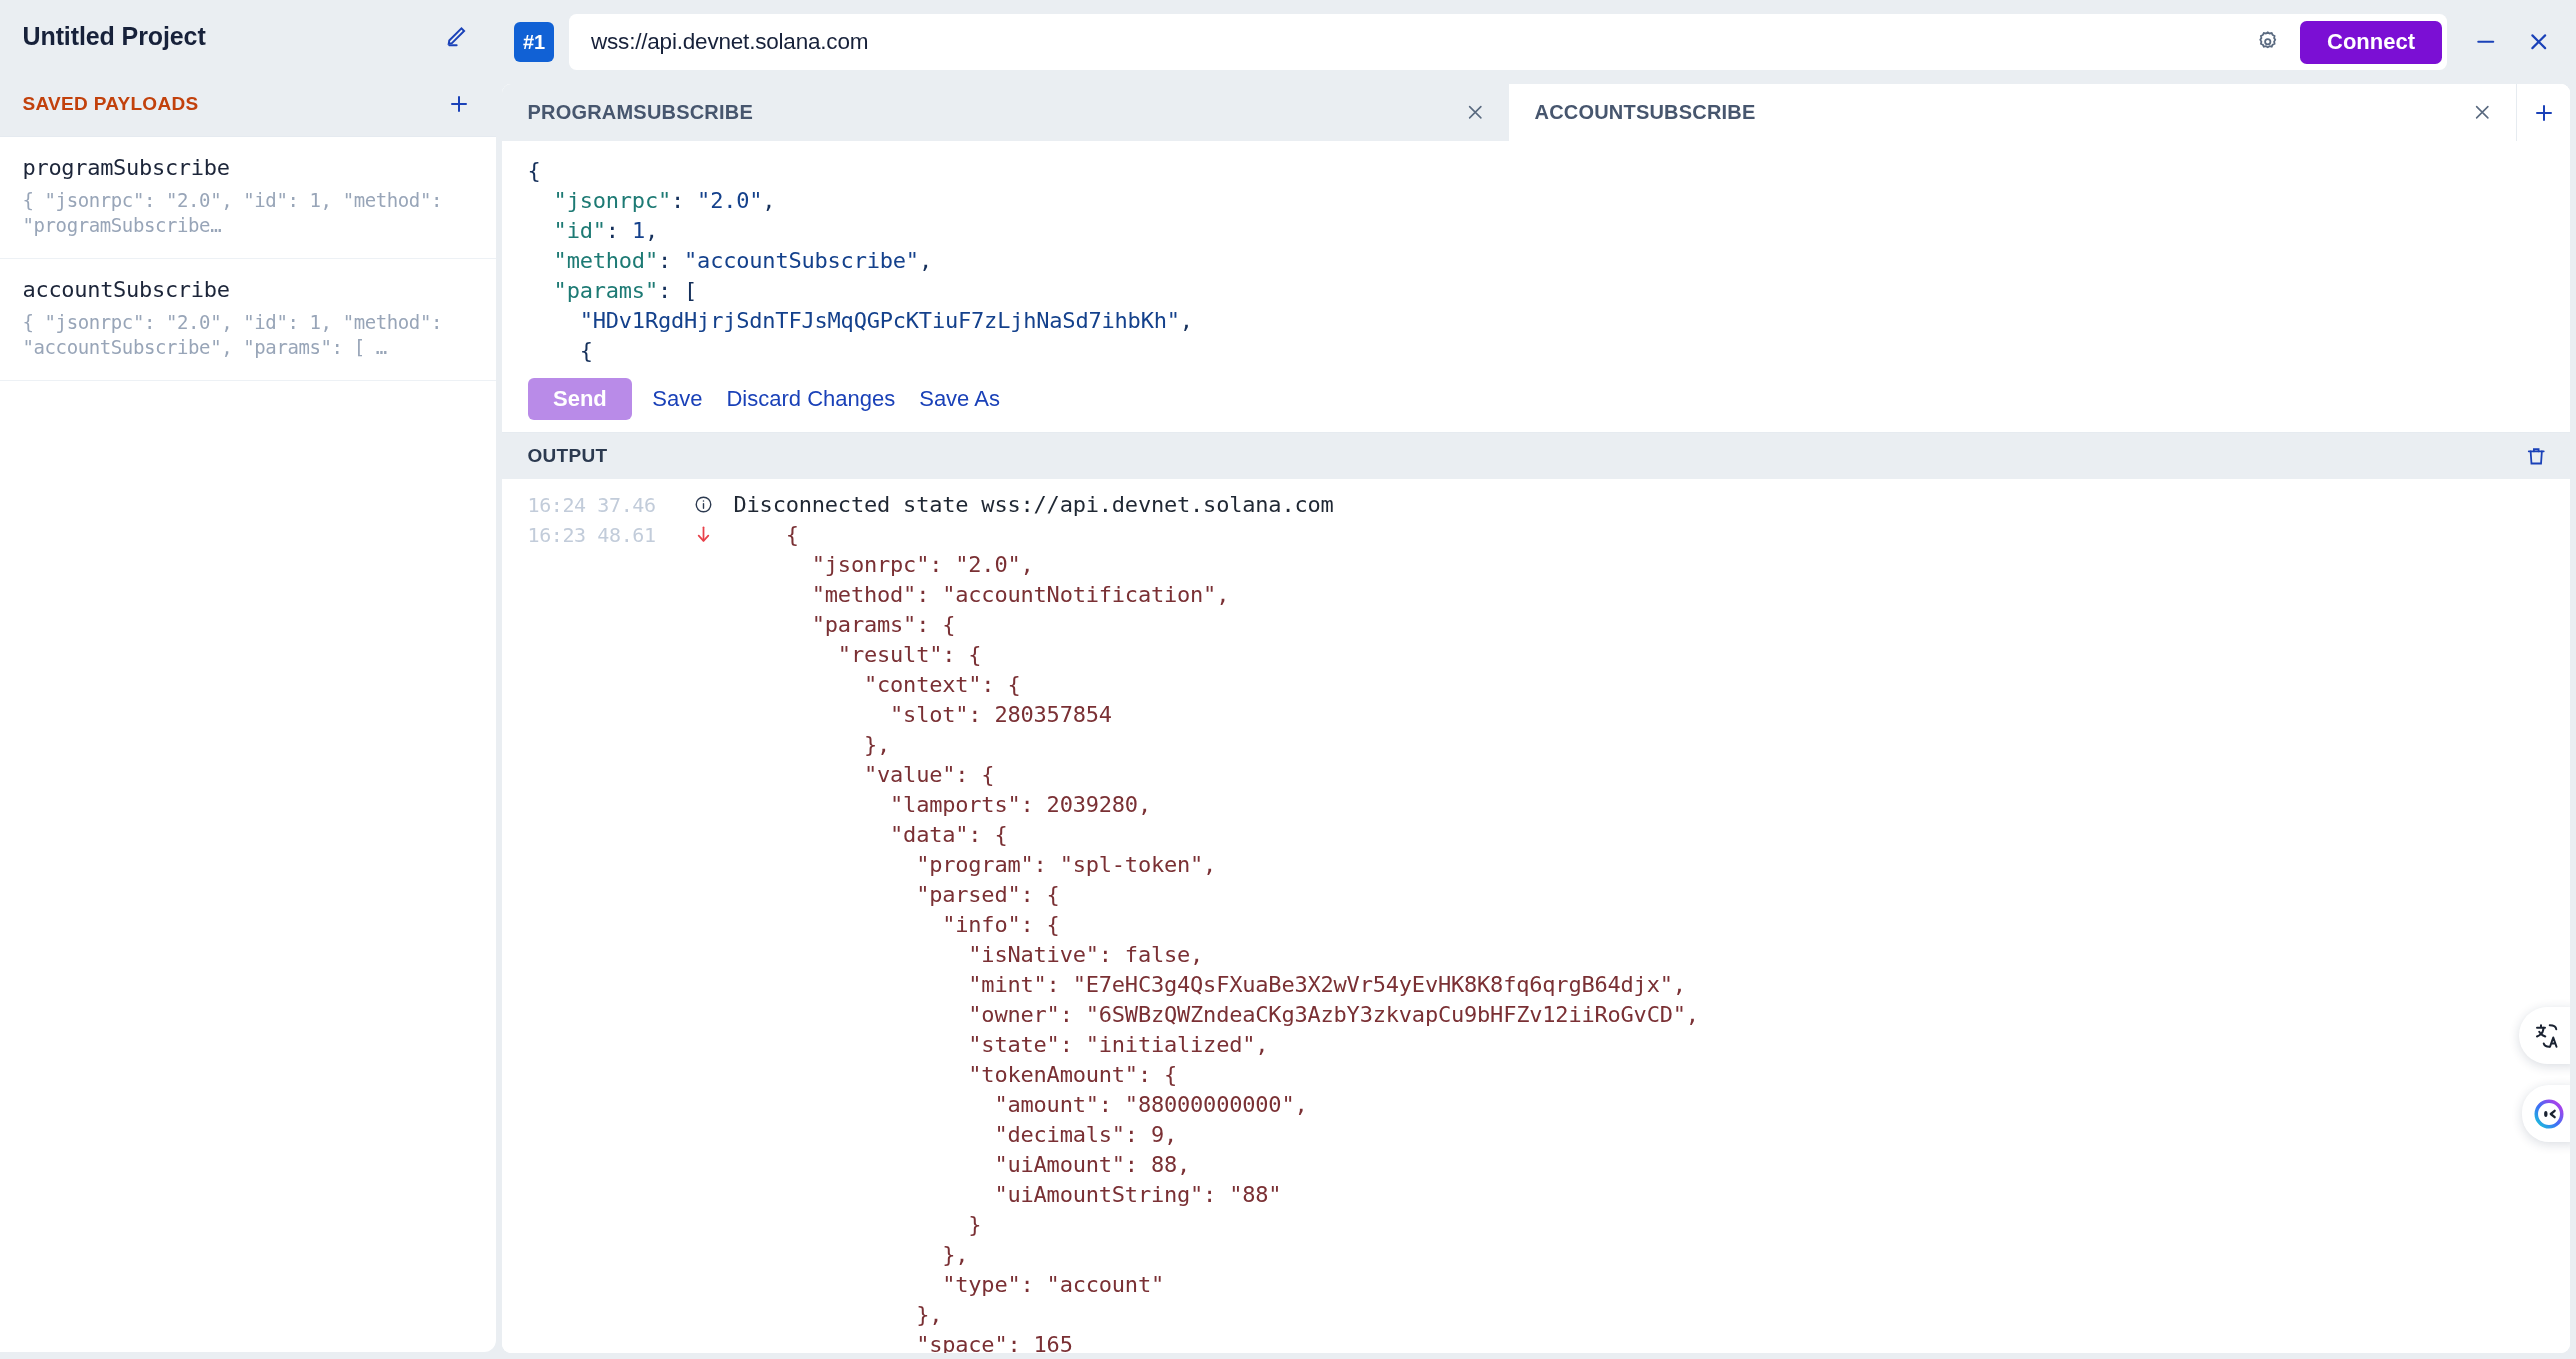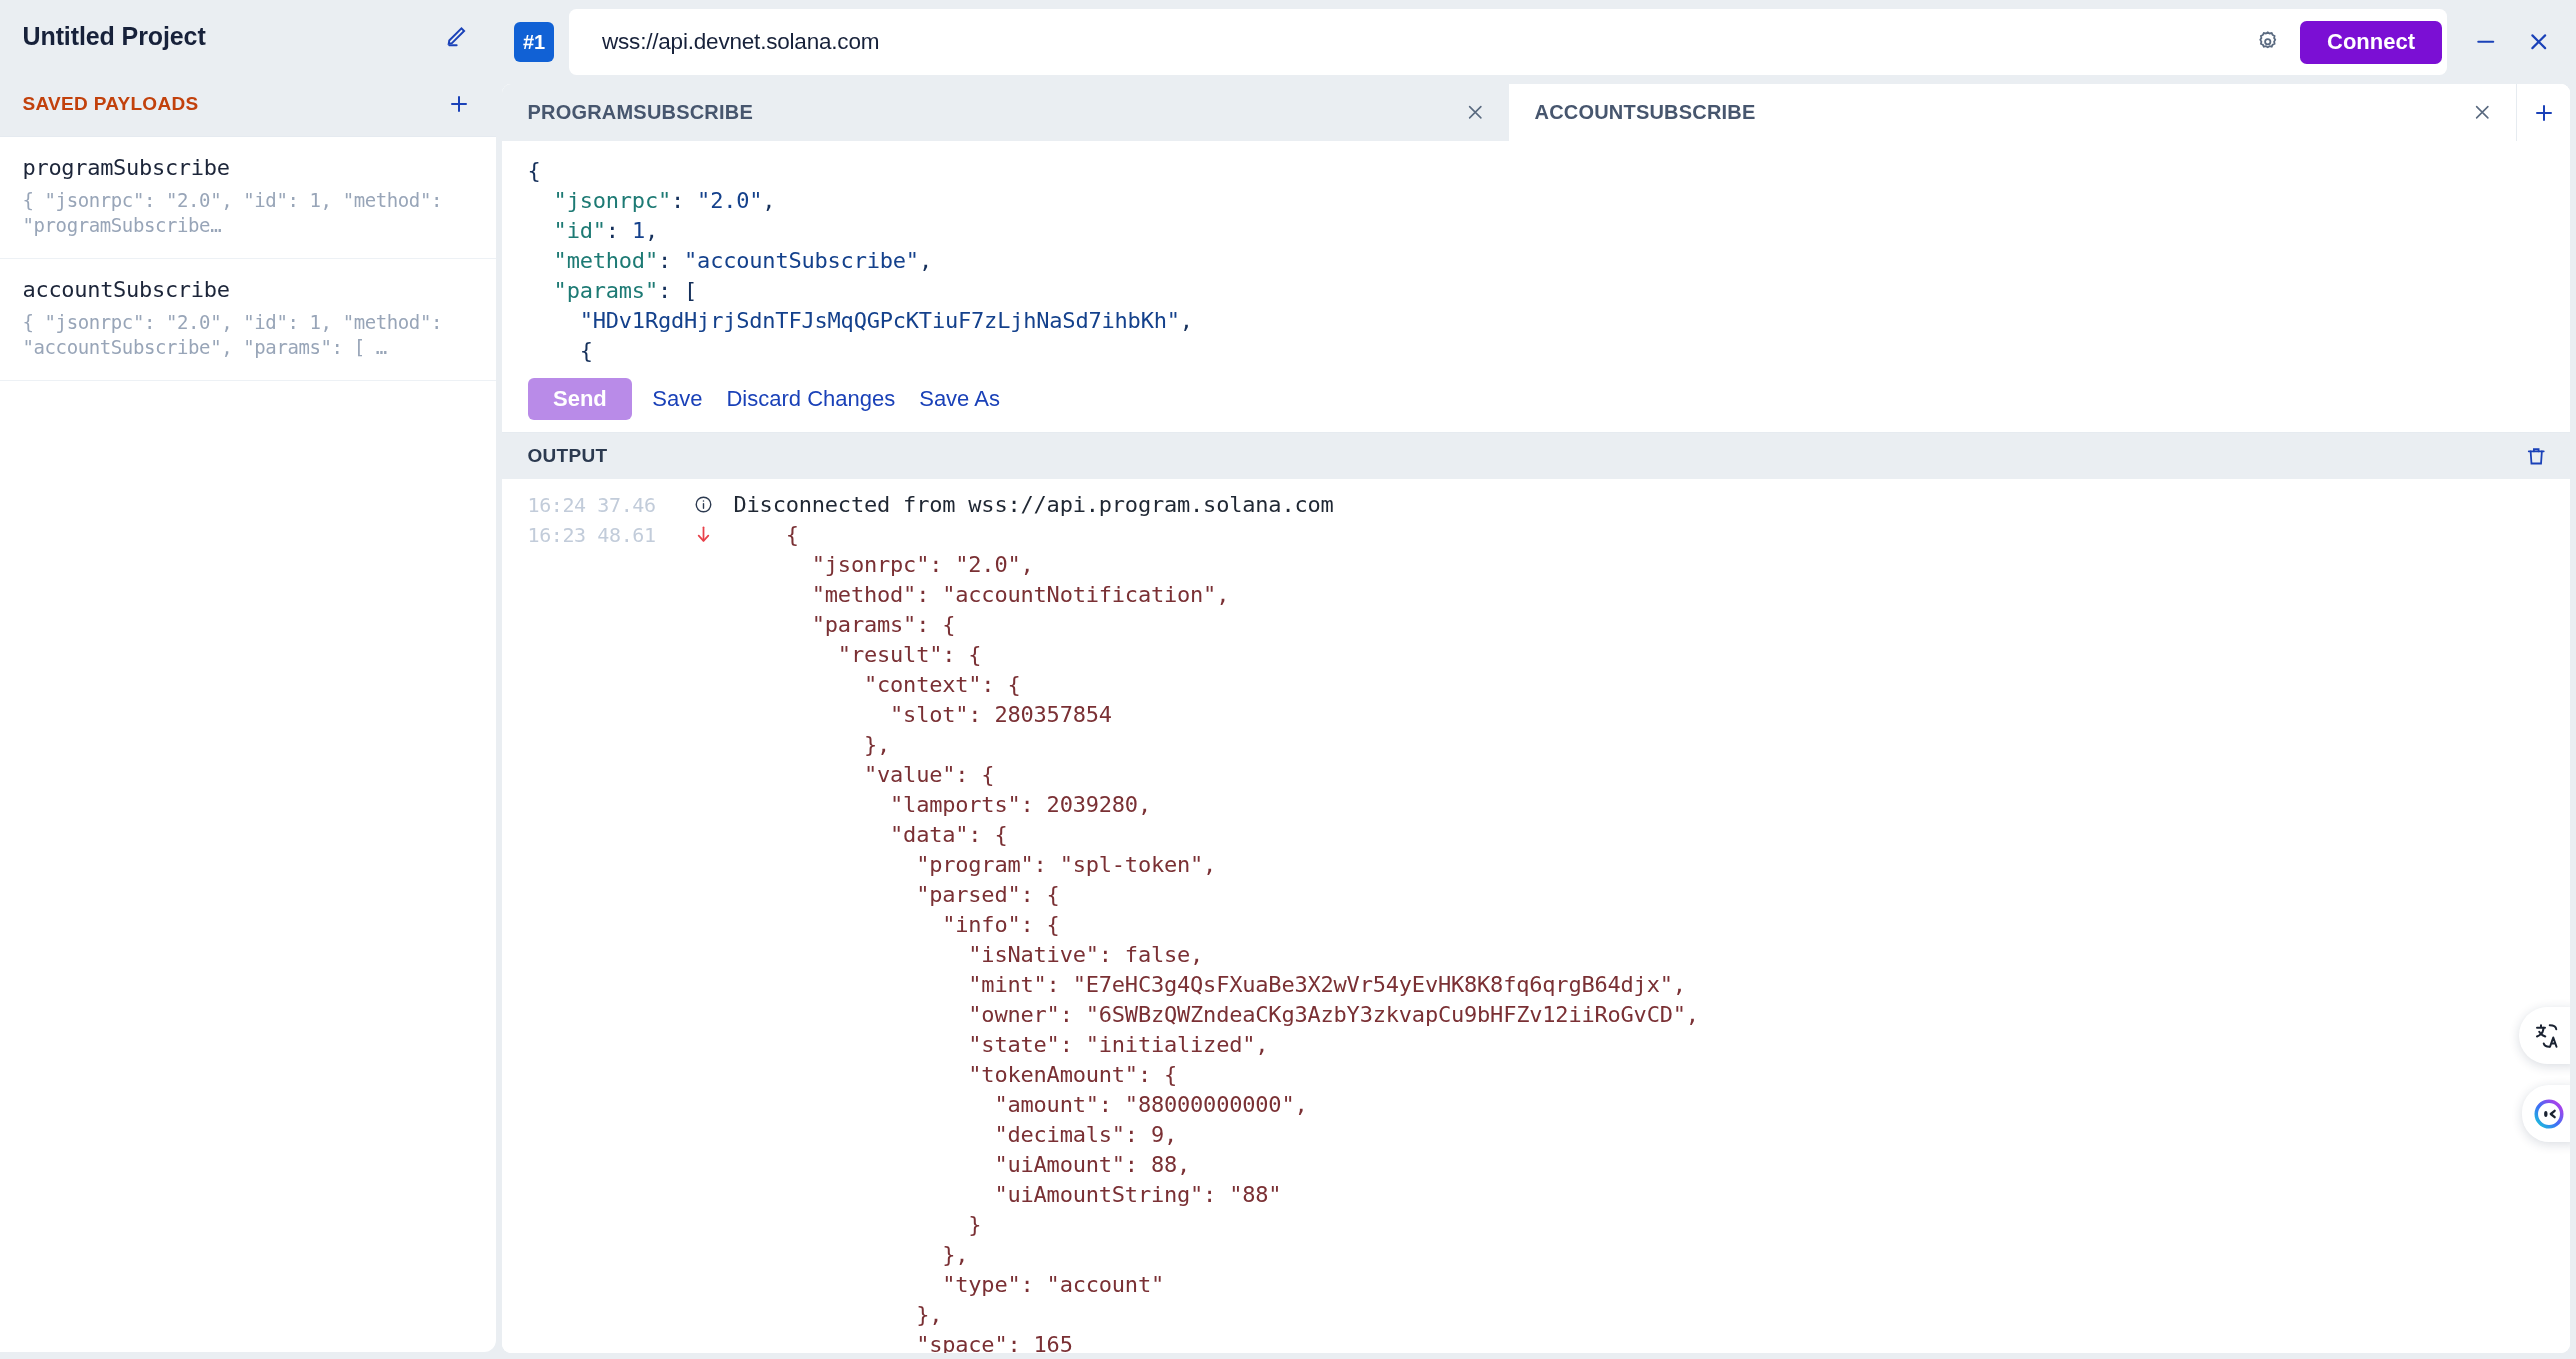--- a/index.html
+++ b/index.html
@@ -120,27 +120,27 @@
     background: #1161D5;
     color: #fff;
     border-radius: 6px;
     display: flex; align-items: center; justify-content: center;
     font-size: 20px; font-weight: bold;
     flex: 0 0 auto;
     cursor: pointer;
   }
   .url-bar {
     flex: 1 1 auto;
-    height: 66px;
+    height: 56px;
     background: #FFFFFF;
     border-radius: 7.5px 7.5px 7.5px 7.5px;
     margin-left: 15px;
     display: flex;
     align-items: center;
-    padding: 0 0 0 33px;
+    padding: 0 0 0 22px;
     min-width: 0;
   }
   .url-text {
     flex: 1 1 auto;
     font-size: 22.5px;
     color: #17213A;
     letter-spacing: -0.2px;
     white-space: nowrap;
     overflow: hidden;
     outline: none;
@@ -472,21 +472,21 @@
       <div class="out-body">
         <div class="log-row">
           <div class="log-ts">16:24 37.46</div>
           <div class="log-ico">
             <svg width="21" height="21" viewBox="0 0 24 24" fill="none" stroke="#2C3A50" stroke-width="1.6">
               <circle cx="12" cy="12" r="8.3"></circle>
               <path d="M12 11 L12 16.2" stroke-linecap="round"></path>
               <circle cx="12" cy="8" r="0.9" fill="#2C3A50" stroke="none"></circle>
             </svg>
           </div>
-          <div class="log-msg">Disconnected from wss://api.program.solana.com</div>
+          <div class="log-msg">Disconnected state wss://api.devnet.solana.com</div>
         </div>
 
         <div class="log-row">
           <div class="log-ts">16:23 48.61</div>
           <div class="log-ico">
             <svg width="21" height="22.5" viewBox="0 0 24 24" fill="none" stroke="#E8414A" stroke-width="2" stroke-linecap="round" stroke-linejoin="round">
               <path d="M12 4 L12 19"></path>
               <path d="M6.5 13.5 L12 19.5 L17.5 13.5"></path>
             </svg>
           </div>

